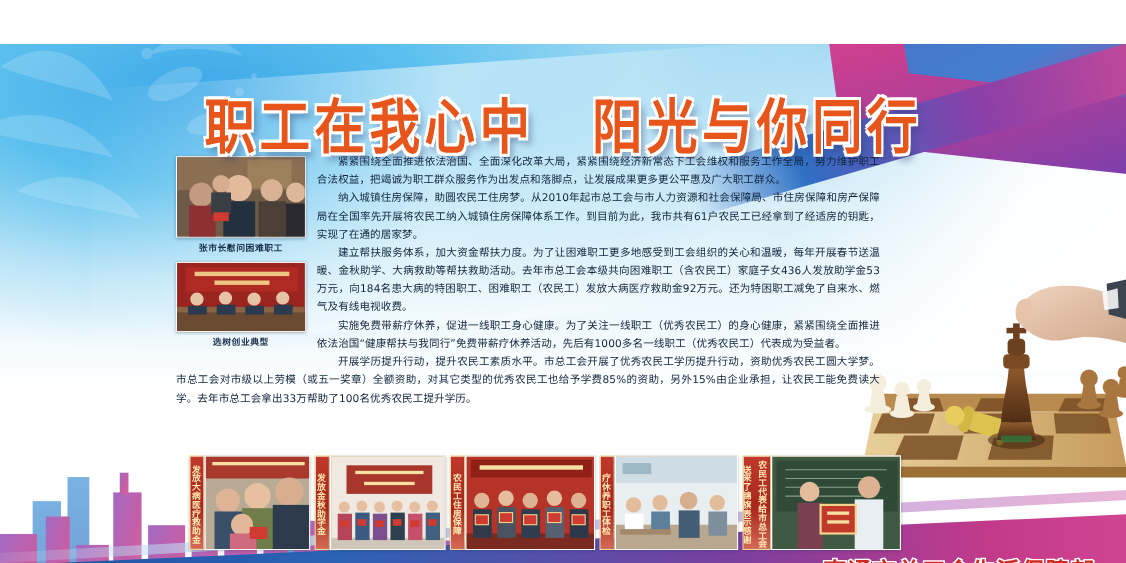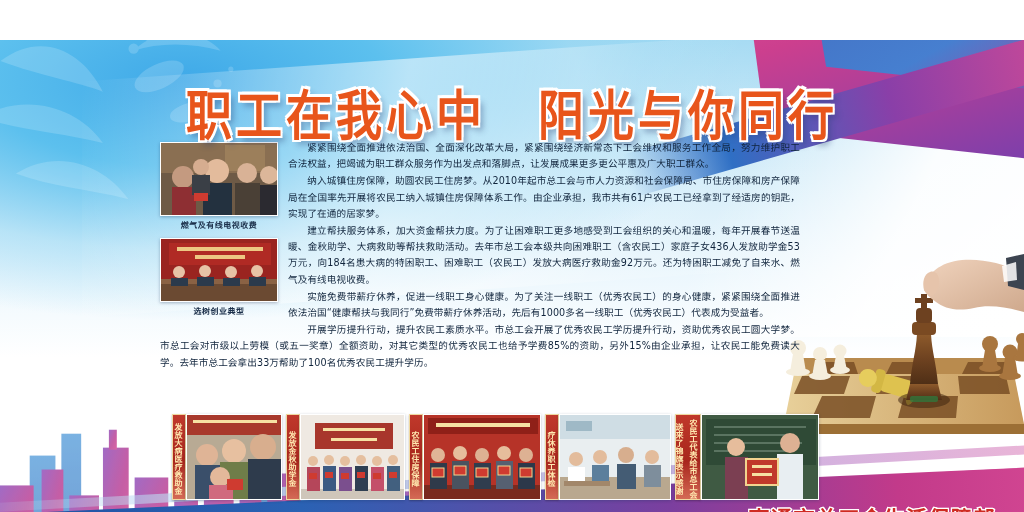--- a/index.html
+++ b/index.html
@@ -424,21 +424,21 @@
             <rect x="42" y="40" width="29" height="34" fill="#23313f"></rect>
           <circle cx="86" cy="30" r="10" fill="#d9b296"></circle>
             <rect x="74" y="40" width="25" height="34" fill="#4a4036"></rect>
           <circle cx="108" cy="32" r="9" fill="#dcb79a"></circle>
             <rect x="99" y="42" width="19" height="32" fill="#2b2a30"></rect>
           <circle cx="40" cy="24" r="8" fill="#d6ad90"></circle>
             <rect x="31" y="32" width="18" height="20" fill="#3a3f46"></rect>
           <rect x="33" y="50" width="14" height="8" fill="#cf3b30"></rect>
         </svg>
       </div>
-      <div class="cap">燃气及有线电视收费</div>
+      <div class="cap">张市长慰问困难职工</div>
 
       <div class="ph p2">
         <svg viewBox="0 0 118 64" preserveAspectRatio="none" width="118" height="64">
           <rect width="118" height="64" fill="#9a2420"></rect>
           <rect x="8" y="4" width="102" height="22" fill="#b02a24"></rect>
           <rect x="16" y="8" width="86" height="4" fill="#f4d88e" opacity=".9"></rect>
           <rect x="34" y="16" width="50" height="4" fill="#f4d88e" opacity=".9"></rect>
           <rect x="0" y="44" width="118" height="20" fill="#6b4a32"></rect>
           <rect x="0" y="40" width="118" height="5" fill="#8a6244"></rect>
           <g fill="#e7c3a6">
@@ -453,21 +453,21 @@
             <rect x="62" y="39" width="17" height="8"></rect>
               <rect x="88" y="38" width="17" height="9"></rect>
           </g>
         </svg>
       </div>
       <div class="cap">选树创业典型</div>
     </div>
 
     <div class="body-text">
       <p>紧紧围绕全面推进依法治国、全面深化改革大局，紧紧围绕经济新常态下工会维权和服务工作全局，努力维护职工合法权益，把竭诚为职工群众服务作为出发点和落脚点，让发展成果更多更公平惠及广大职工群众。</p>
-      <p>纳入城镇住房保障，助圆农民工住房梦。从2010年起市总工会与市人力资源和社会保障局、市住房保障和房产保障局在全国率先开展将农民工纳入城镇住房保障体系工作。由企业承担，我市共有61户农民工已经拿到了经适房的钥匙，实现了在通的居家梦。</p>
+      <p>纳入城镇住房保障，助圆农民工住房梦。从2010年起市总工会与市人力资源和社会保障局、市住房保障和房产保障局在全国率先开展将农民工纳入城镇住房保障体系工作。到目前为此，我市共有61户农民工已经拿到了经适房的钥匙，实现了在通的居家梦。</p>
       <p>建立帮扶服务体系，加大资金帮扶力度。为了让困难职工更多地感受到工会组织的关心和温暖，每年开展春节送温暖、金秋助学、大病救助等帮扶救助活动。去年市总工会本级共向困难职工（含农民工）家庭子女436人发放助学金53万元，向184名患大病的特困职工、困难职工（农民工）发放大病医疗救助金92万元。还为特困职工减免了自来水、燃气及有线电视收费。</p>
       <p>实施免费带薪疗休养，促进一线职工身心健康。为了关注一线职工（优秀农民工）的身心健康，紧紧围绕全面推进依法治国“健康帮扶与我同行”免费带薪疗休养活动，先后有1000多名一线职工（优秀农民工）代表成为受益者。</p>
       <p>开展学历提升行动，提升农民工素质水平。市总工会开展了优秀农民工学历提升行动，资助优秀农民工圆大学梦。市总工会对市级以上劳模（或五一奖章）全额资助，对其它类型的优秀农民工也给予学费85%的资助，另外15%由企业承担，让农民工能免费读大学。去年市总工会拿出33万帮助了100名优秀农民工提升学历。</p>
     </div>
   </div>
 
   <div class="strip">
 
     <div class="strip-item">
       <div class="vcap">发放大病医疗救助金</div>

